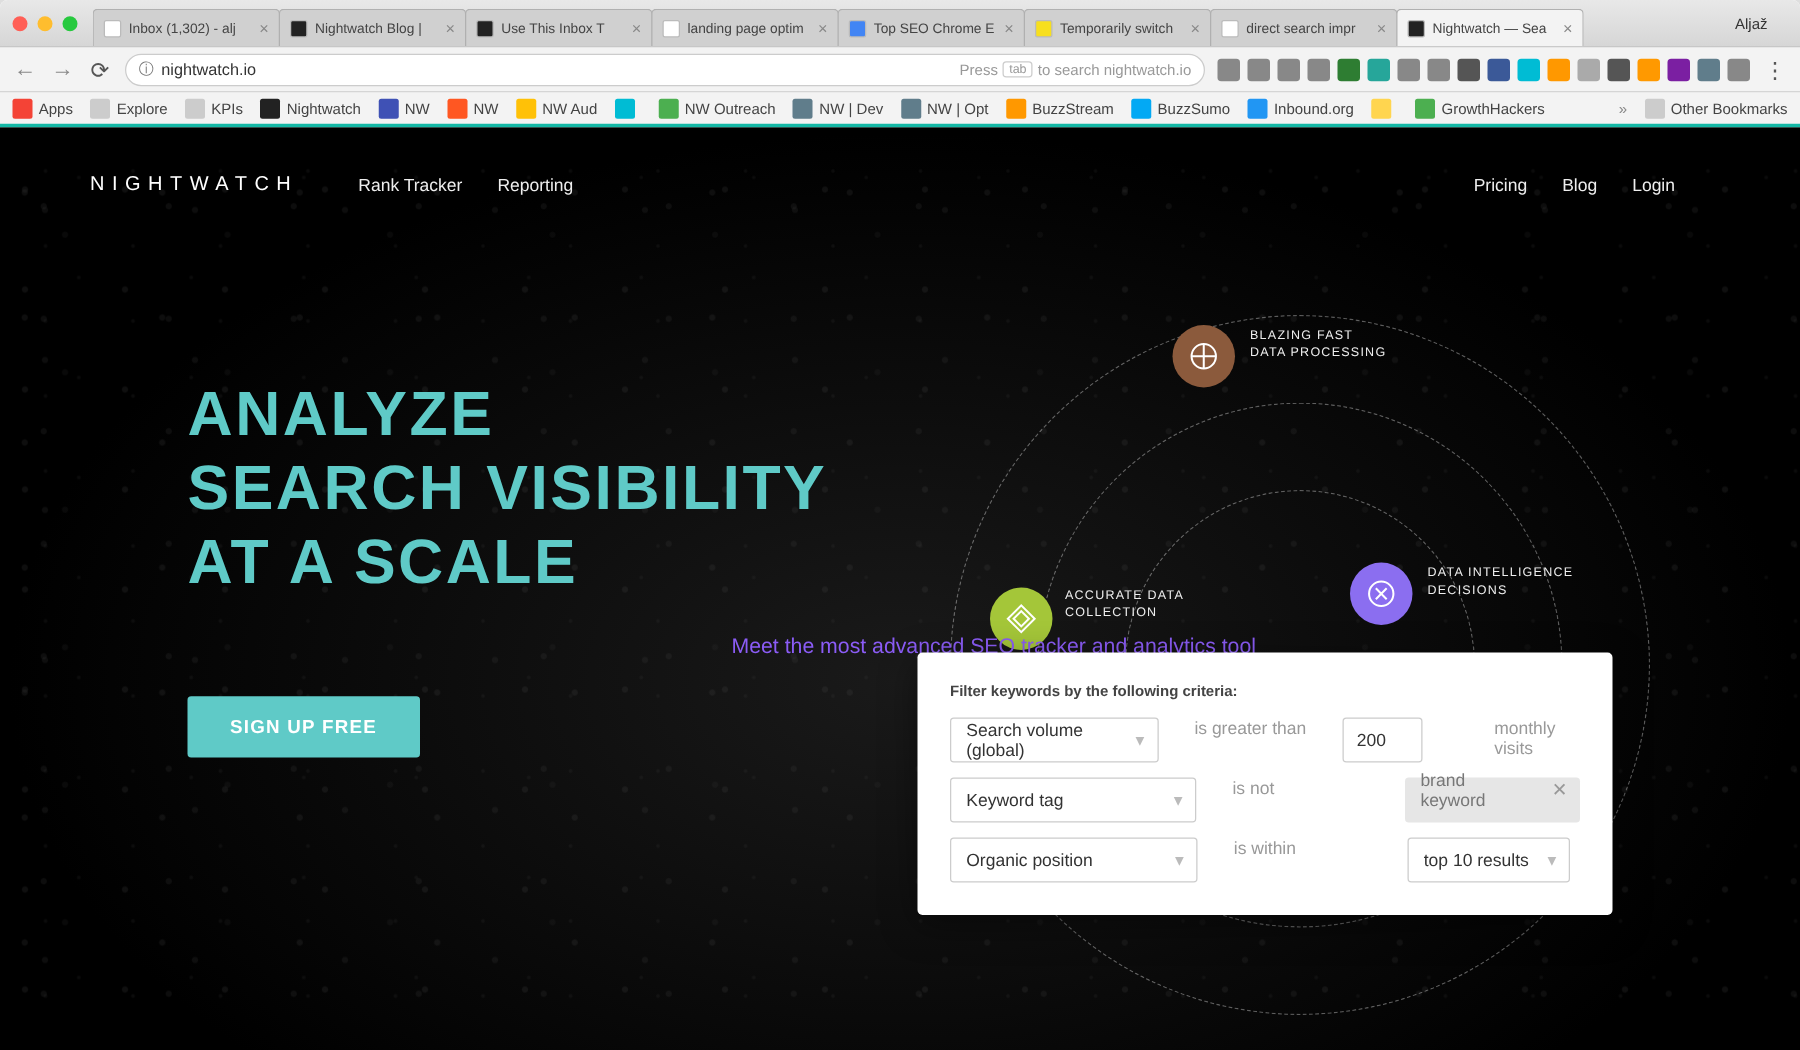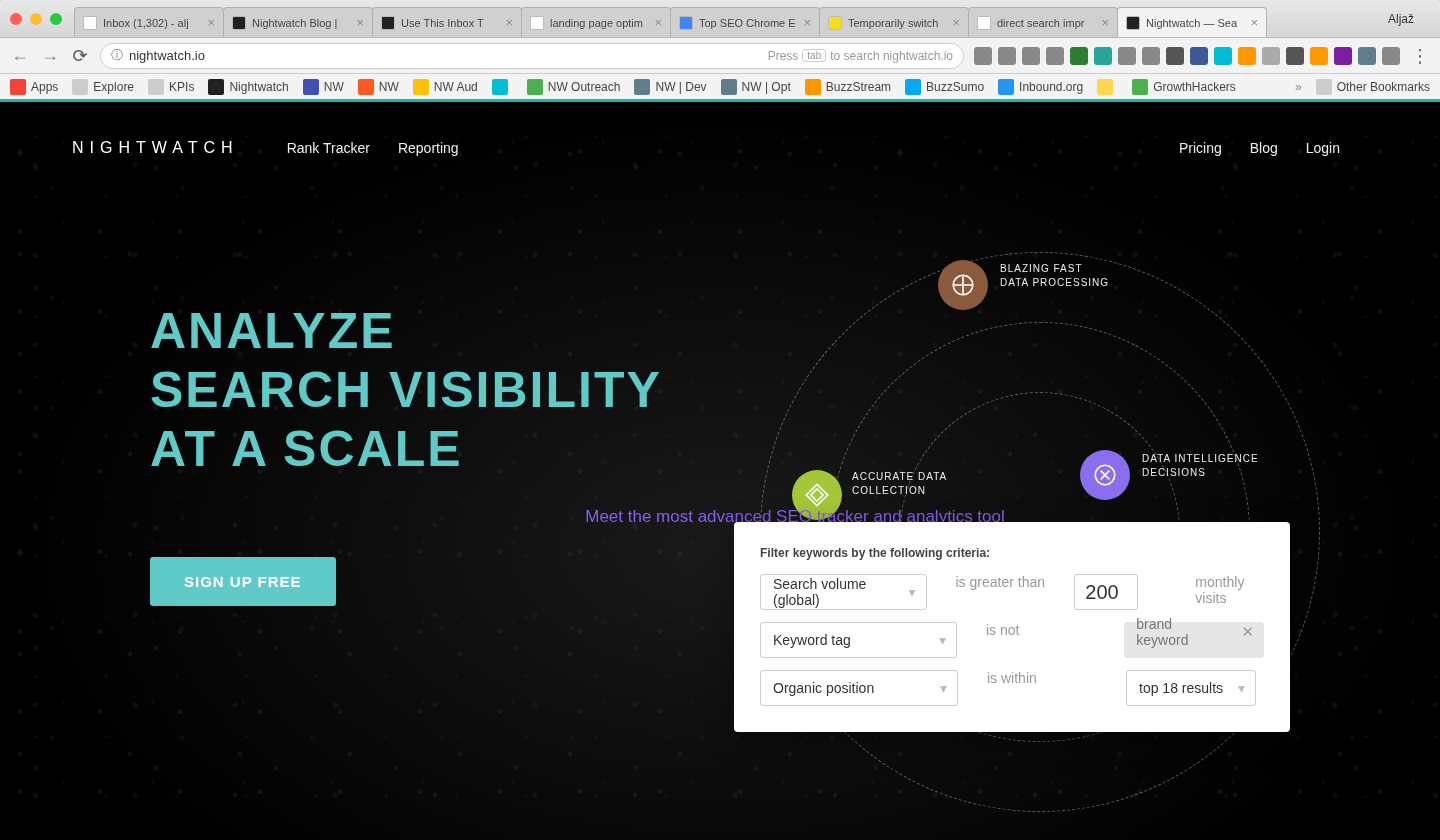--- a/index.html
+++ b/index.html
@@ -74,21 +74,21 @@
 .n-purple { background: #8b6ef0; left: 320px; top: 198px; }
 
 
 .card { position: absolute; z-index: 6; right: 150px; top: 420px; width: 556px; background: #fff; border-radius: 4px; box-shadow: 0 8px 30px rgba(0,0,0,.4); padding: 24px 26px 26px 26px; color: #333; }
 .card-title { font-size: 12px; font-weight: 600; color: #444; margin-bottom: 14px; }
 .row { display: flex; align-items: flex-start; gap: 29px; margin-bottom: 12px; }
 .row:last-child { margin-bottom: 0; }
 .sel { position: relative; width: 198px; height: 36px; border: 1px solid #ccc; border-radius: 3px; display: flex; align-items: center; padding: 0 12px; font-size: 14px; color: #333; background: #fff; }
 .sel::after { content: "▾"; color: #bbb; position: absolute; right: 10px; }
 .op { color: #999; font-size: 14px; width: 110px; }
-.txt-input { width: 64px; height: 36px; border: 1px solid #ccc; border-radius: 3px; padding: 0 10px; font-size: 20px; color: #333; }
+.txt-input { width: 64px; height: 36px; border: 1px solid #ccc; border-radius: 3px; padding: 0 10px; font-size: 14px; color: #333; }
 .suffix { color: #999; font-size: 14px; margin-left: 28px; }
 .tag { background: #e6e6e6; border-radius: 3px; height: 36px; display: inline-flex; align-items: center; padding: 0 10px 16px 12px; gap: 14px; font-size: 14px; color: #777; }
 .tag .x { color: #999; font-size: 15px; }
 .row .sel2 { width: 130px; }
 </style>
 </head>
 <body>
 
 <div class="window">
 
@@ -333,18 +333,18 @@
           <span class="x">✕</span>
         </div>
       </div>
 
       <div class="row">
         <div class="sel">
             <span>Organic position</span>
           </div>
         <div class="op">is within</div>
         <div class="sel sel2">
-            <span>top 18 results</span>
+            <span>top 10 results</span>
           </div>
       </div>
     </div>
   </div>
 </div>
 
 </body></html>

